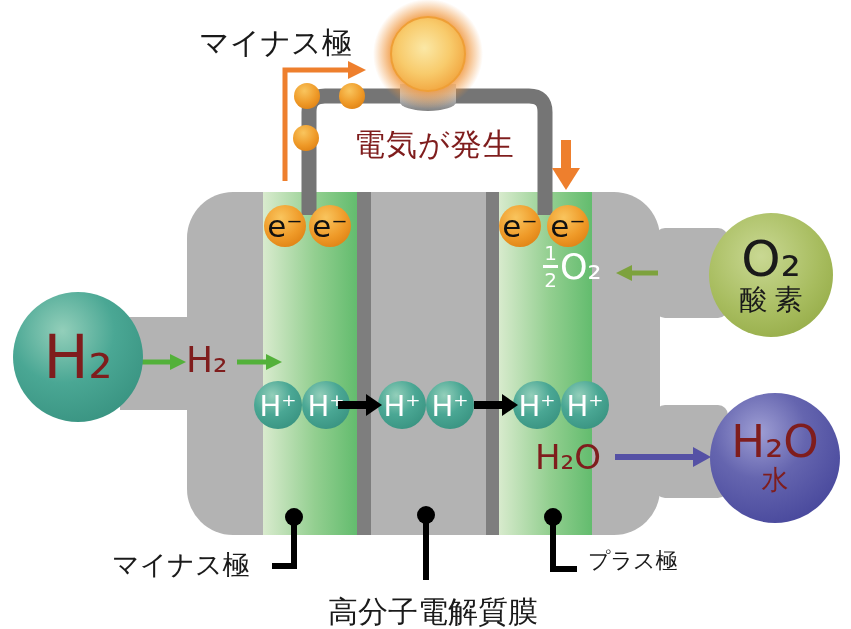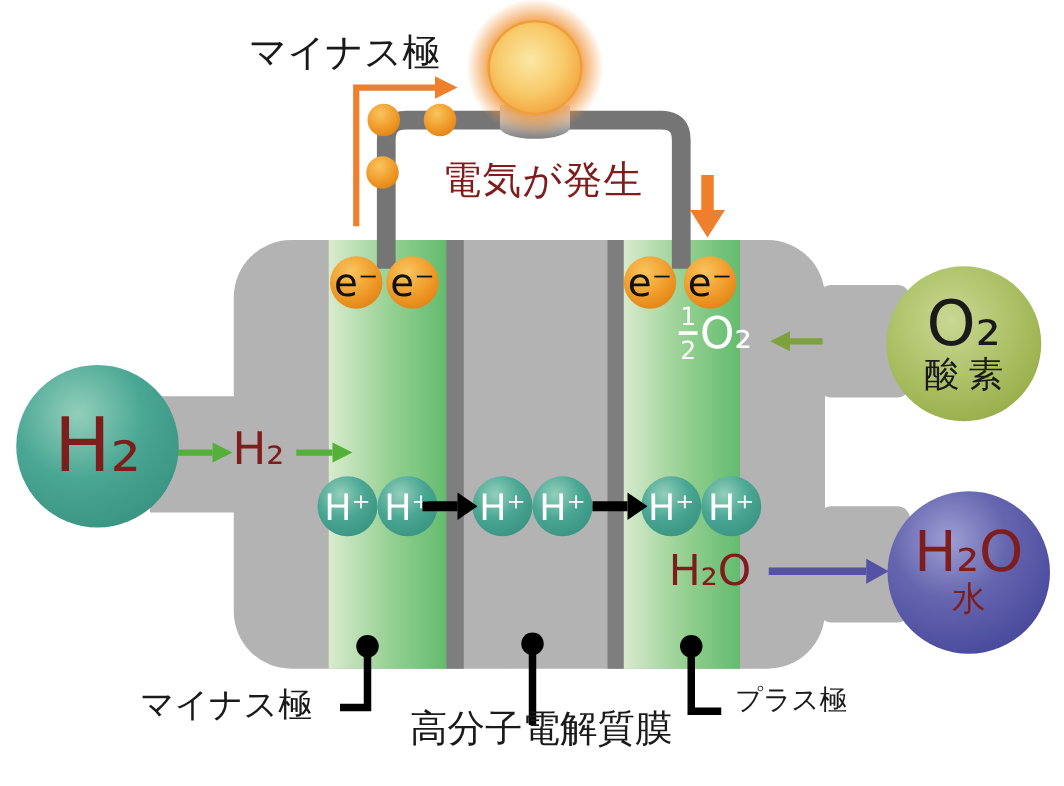--- a/index.html
+++ b/index.html
@@ -25,21 +25,21 @@
   .h2o-circle .formula{font-size:45px;line-height:0.95;}
   .h2o-circle .name{font-size:27px;line-height:1.2;}
   .h2-inline{left:186px;top:341px;font-size:36px;}
   .h2o-inline{left:535px;top:440px;font-size:34px;}
   .half-o2{position:absolute;left:543px;top:243px;display:flex;align-items:center;color:#fff;}
   .half-o2 .frac{display:inline-flex;flex-direction:column;align-items:center;margin-right:2px;}
   .half-o2 .frac .num,.half-o2 .frac .den{font-size:20px;line-height:1;}
   .half-o2 .frac .bar{width:15px;height:3px;background:#ffffff;margin:2px 0;}
   .half-o2 .fo{font-size:35px;}
   .minus-label{left:112px;top:551px;font-size:27px;}
-  .membrane-label{left:328px;top:568px;font-size:30px;}
+  .membrane-label{left:328px;top:596px;font-size:30px;}
   .plus-label{left:588px;top:549px;font-size:22px;}
   .ion-text{font-family:"DejaVu Sans","Liberation Sans",sans-serif;}
 </style>
 </head>
 <body>
 
 <div class="stage">
 
   <svg width="851" height="629" viewBox="0 0 851 629">
     <defs>

